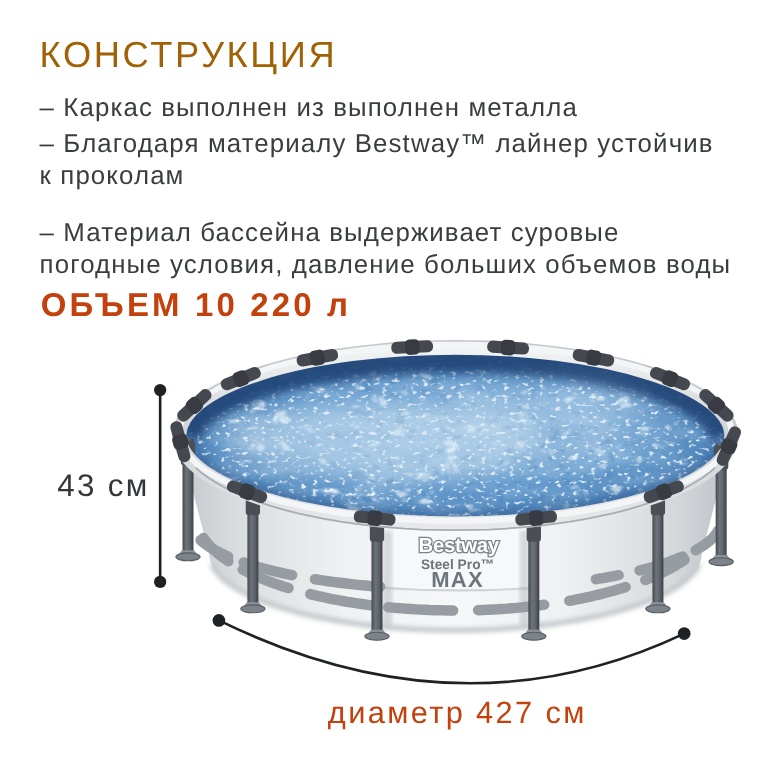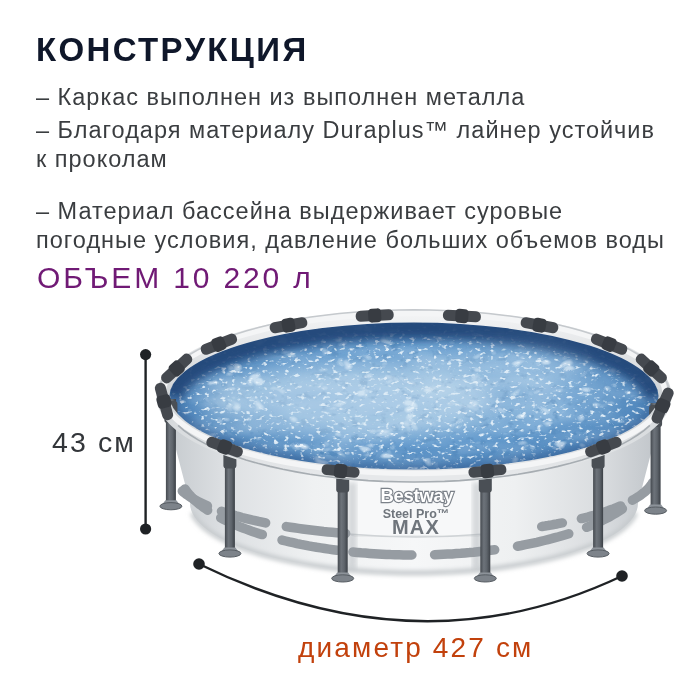--- a/index.html
+++ b/index.html
@@ -1,26 +1,26 @@
 <!DOCTYPE html>
 <html><head><meta charset="utf-8">
 <style>
 html,body{margin:0;padding:0;width:700px;height:700px;background:#ffffff;overflow:hidden}
 body{font-family:"Liberation Sans",sans-serif;position:relative}
 .t{position:absolute;white-space:pre;color:#3a3d40}
-#title{left:36px;top:32.5px;font-size:33px;font-weight:bold;color:#0f172a;letter-spacing:2.35px;line-height:33px}
+#title{left:36px;top:32.5px;font-size:33px;font-weight:normal;color:#a16207;letter-spacing:2.35px;line-height:33px}
 .li{left:36px;font-size:23.5px;line-height:29px;letter-spacing:1.0px}
-#vol{left:37px;top:263px;font-size:30px;font-weight:normal;color:#701a75;letter-spacing:2.85px;line-height:30px}
+#vol{left:37px;top:263px;font-size:30px;font-weight:bold;color:#c2410c;letter-spacing:2.85px;line-height:30px}
 #h84{font-size:28.5px;color:#33363a;left:52px;top:428px;letter-spacing:2.1px;line-height:28px}
 #diam{font-size:28px;color:#c2410c;left:298px;top:634px;letter-spacing:2.15px;line-height:28px}
 </style></head>
 <body>
 <div class="t" id="title">КОНСТРУКЦИЯ</div>
 <div class="t li" style="top:82.5px">– Каркас выполнен из выполнен металла</div>
-<div class="t li" style="top:115.5px">– Благодаря материалу Duraplus™ лайнер устойчив
+<div class="t li" style="top:115.5px">– Благодаря материалу Bestway™ лайнер устойчив
 к проколам</div>
 <div class="t li" style="top:197px">– Материал бассейна выдерживает суровые
 погодные условия, давление больших объемов воды</div>
 <div class="t" id="vol">ОБЪЕМ 10 220 л</div>
 <svg width="700" height="700" viewBox="0 0 700 700" style="position:absolute;left:0;top:0">
 <defs>
 <radialGradient id="wg" cx="0.5" cy="0.5" r="0.72">
  <stop offset="0" stop-color="#83b2da"></stop>
  <stop offset="0.45" stop-color="#6098cc"></stop>
  <stop offset="0.8" stop-color="#4a7fb4"></stop>

